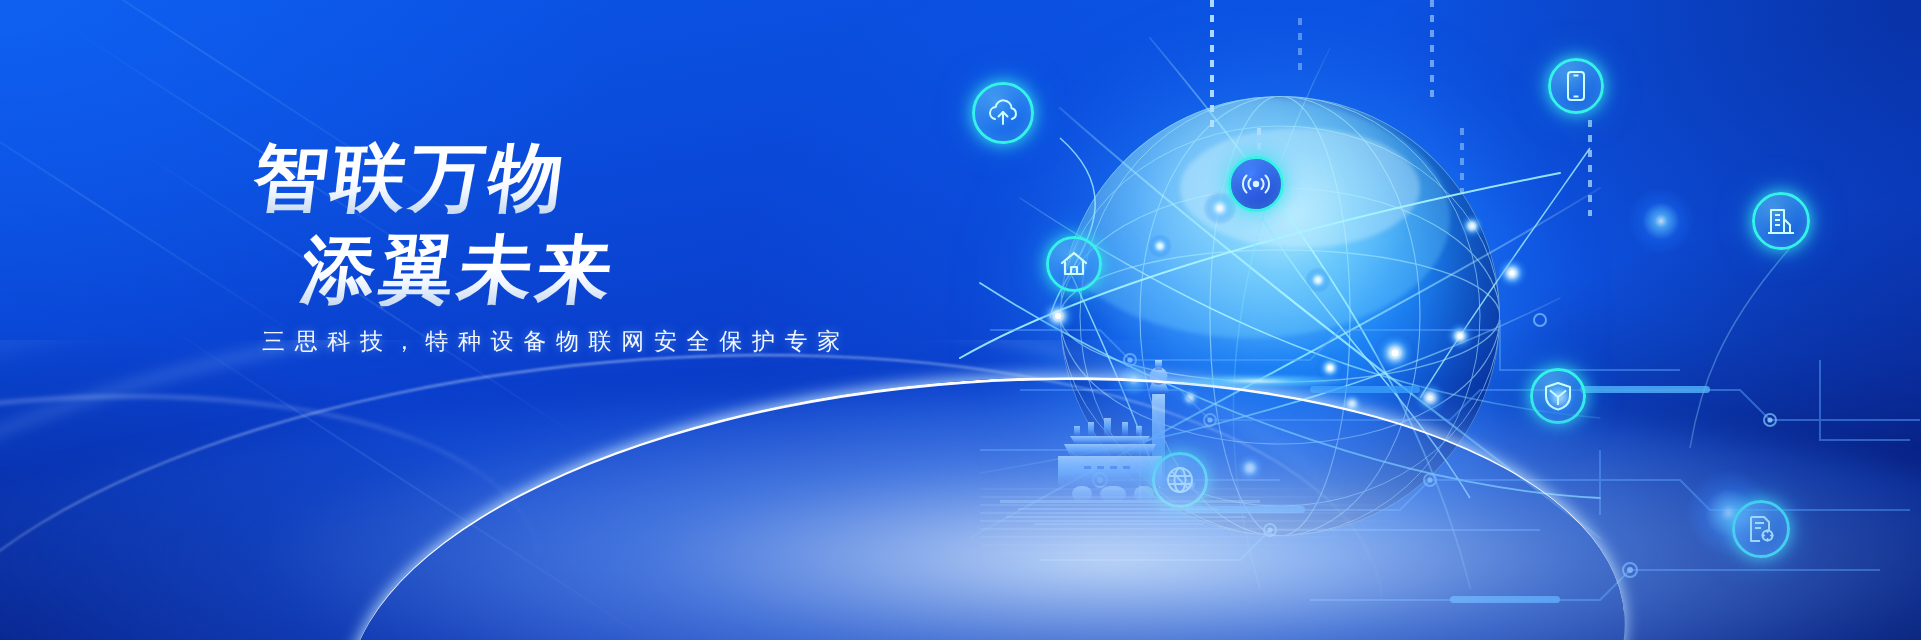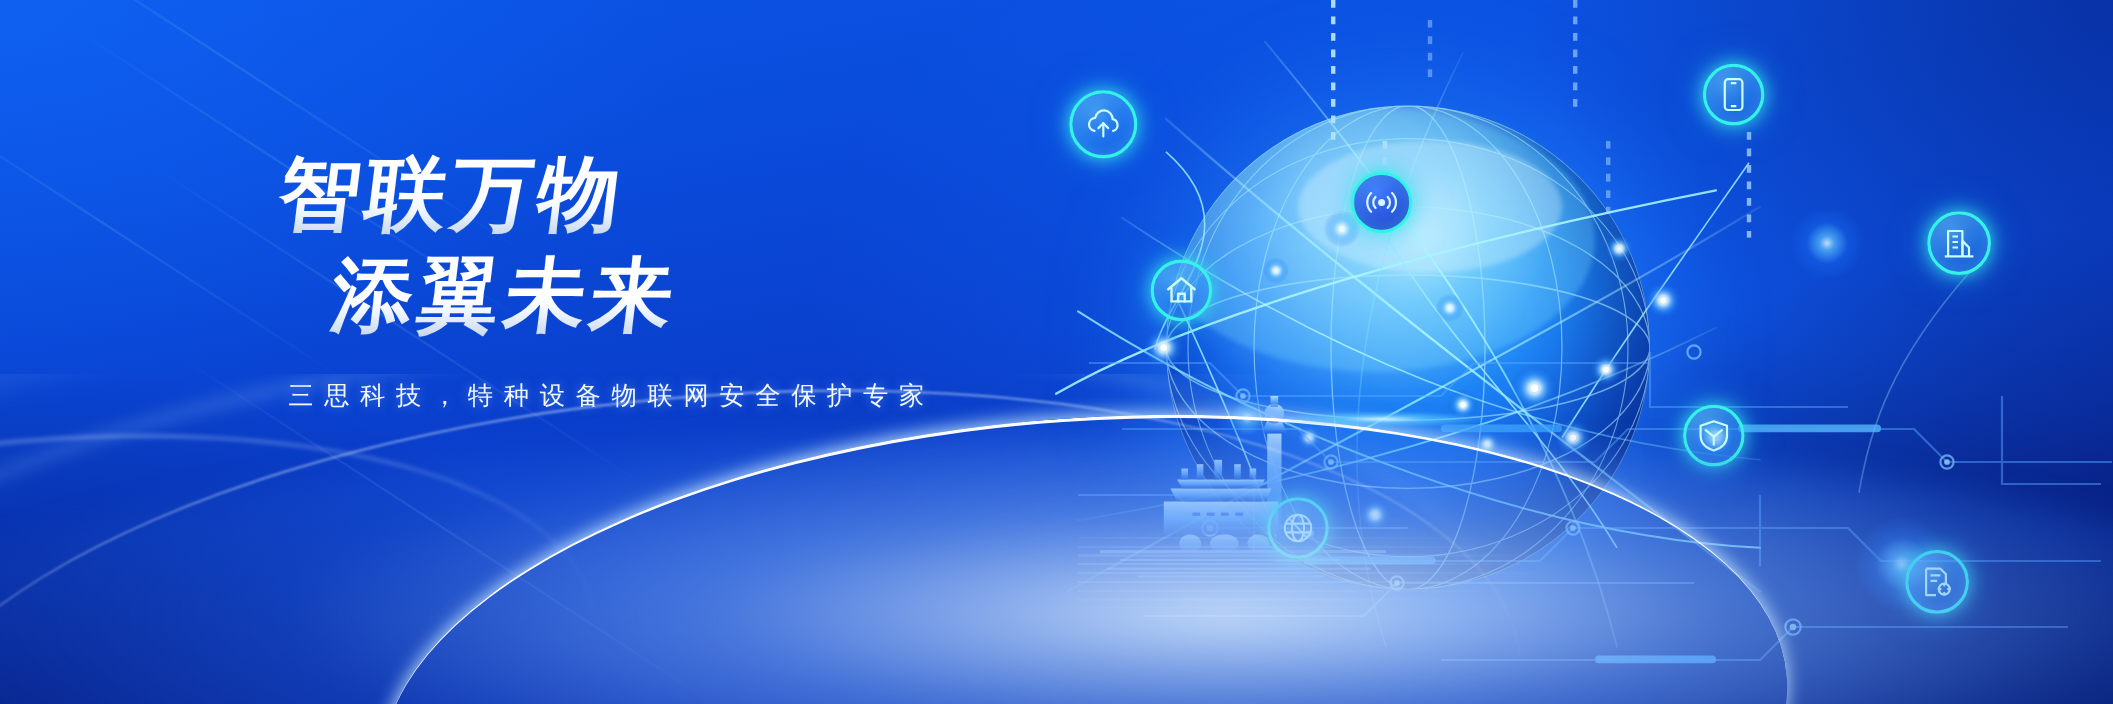--- a/index.html
+++ b/index.html
@@ -66,21 +66,21 @@
     background:linear-gradient(180deg,#ffffff 0%,#ffffff 52%,#e9f2ff 72%,#b9cfe8 100%);
     -webkit-background-clip:text; background-clip:text;
     -webkit-text-fill-color:transparent; color:transparent;
     transform:skewX(-7deg);
     text-shadow:0 0 1px rgba(255,255,255,.2);
     font-family:"DejaVu Sans","Liberation Sans",sans-serif;
   }
   .line1 {font-size:74px; margin-left:6px;}
   .line2 {font-size:74px; margin-top:18px; margin-left:54px;}
   .subtitle {
-    margin-top:38px; margin-left:14px;
+    margin-top:20px; margin-left:14px;
     font-size:23px; letter-spacing:.42em; color:#f2f7ff;
     font-family:"DejaVu Sans","Liberation Sans",sans-serif;
     text-shadow:0 0 10px rgba(120,180,255,.55);
     white-space:nowrap;
   }
 
   
   .globe-wrap {position:absolute; left:1000px; top:68px; width:560px; height:500px;}
   .globe {
     position:absolute; left:60px; top:28px; width:440px; height:440px; border-radius:50%;

